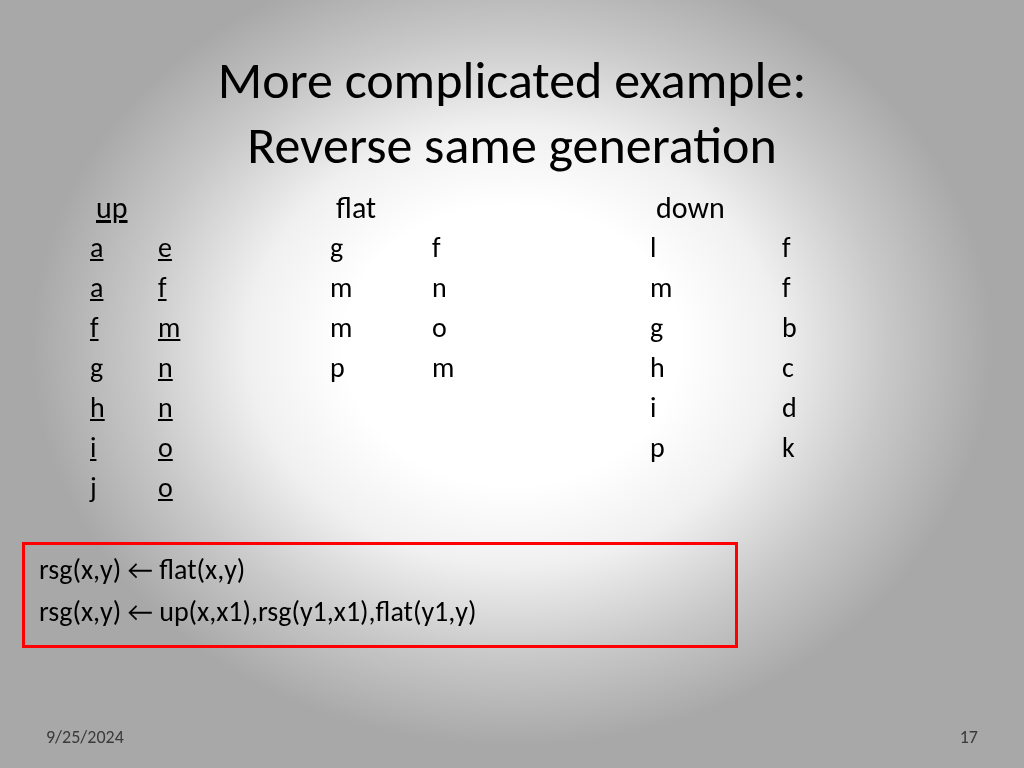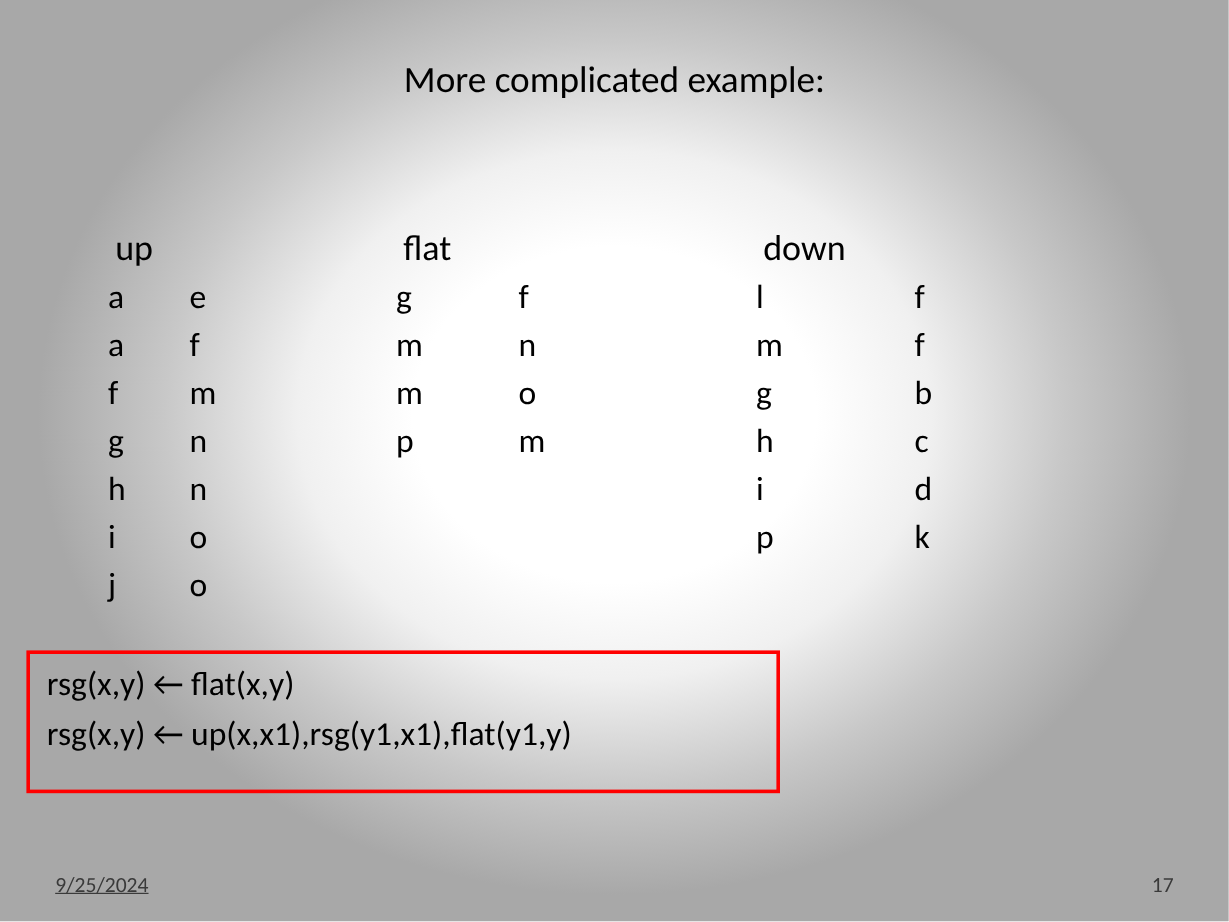--- a/index.html
+++ b/index.html
@@ -16,90 +16,90 @@
     width: 1024px;
     height: 768px;
     background: radial-gradient(ellipse 480px 400px at 50% 45%, #ffffff 0%, #ffffff 35%, #f0f0f0 55%, #c8c8c8 78%, #a8a8a8 100%);
   }
   .title {
     position: absolute;
     top: 48px;
     left: 0;
     right: 0;
     text-align: center;
-    font-size: 31px;
+    font-size: 52px;
     line-height: 1.25;
     font-weight: 400;
   }
   .columns {
     position: absolute;
     top: 188px;
     left: 90px;
     right: 90px;
     display: flex;
     flex-direction: row;
   }
   .col {
     display: flex;
     flex-direction: column;
     font-size: 28px;
     line-height: 40px;
   }
-  .col-up   { width: 240px; }
+  .col-up   { width: 240px; text-decoration: underline; }
   .col-flat { width: 300px; }
-  .col-down { width: 260px; }
+  .col-down { width: 260px; margin-left: 20px; }
   .col-header {
     font-size: 30px;
     height: 40px;
     padding-left: 6px;
   }
   .pair {
     display: flex;
     flex-direction: row;
     height: 40px;
   }
   .pair .c1 { width: 68px; }
   .col-flat .pair .c1 { width: 102px; }
   .col-down .pair .c1 { width: 132px; }
   .pair .c2 { }
   .rules-box {
     position: absolute;
     left: 22px;
     top: 542px;
-    width: 628px;
+    width: 716px;
     border: 3px solid #ff0000;
-    padding: 4px 14px 25px 14px;
+    padding: 4px 14px 12px 14px;
     font-size: 28px;
     line-height: 42px;
     box-sizing: border-box;
   }
   .footer-date {
     position: absolute;
     left: 46px;
     bottom: 20px;
     font-size: 18px;
     color: #3a3a3a;
-    text-decoration: underline;
   }
   .footer-page {
     position: absolute;
     right: 46px;
     bottom: 20px;
     font-size: 18px;
     color: #3a3a3a;
     text-align: center;
   }
 </style>
 </head>
 <body>
 
 <div class="slide">
 
   <div class="title">
     <span>More complicated example:</span><br>
+    <span>Reverse same generation</span>
   </div>
 
   <div class="columns">
 
     <div class="col col-up">
       <div class="col-header">up</div>
       <div class="pair">
           <span class="c1">a</span>
           <span class="c2">e</span>
         </div>

